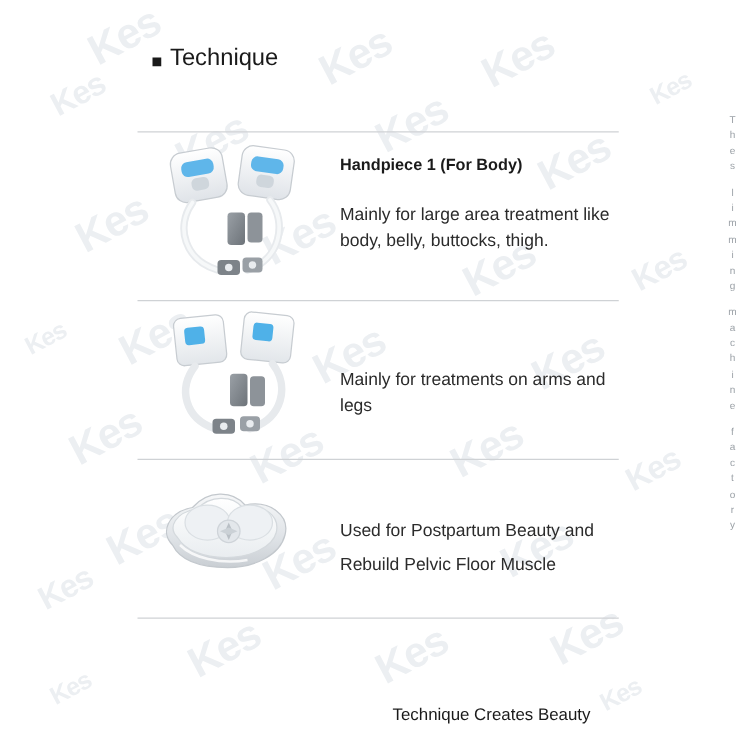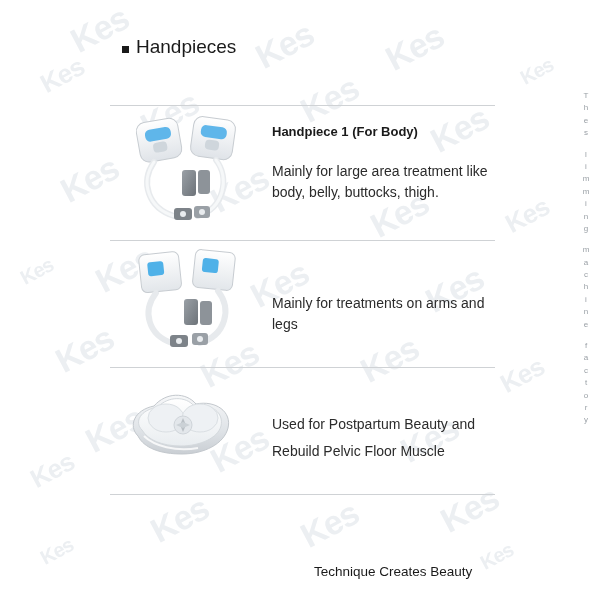--- a/index.html
+++ b/index.html
@@ -181,21 +181,21 @@
     <div class="wm tiny" style="left:20px; top:260px;">Kes</div>
     <div class="wm tiny" style="left:520px; top:60px;">Kes</div>
     <div class="wm tiny" style="left:40px; top:540px;">Kes</div>
     <div class="wm tiny" style="left:480px; top:545px;">Kes</div>
   </div>
 
   <div class="content">
 
     <div class="title-row">
       <span class="title-bullet"></span>
-      <span class="title-text">Handpieces</span>
+      <span class="title-text">Technique</span>
     </div>
 
     <div class="divider d1"></div>
     <div class="divider d2"></div>
     <div class="divider d3"></div>
     <div class="divider d4"></div>
 
     <div class="fig fig1">
       <svg width="120" height="118" viewBox="0 0 120 118" xmlns="http://www.w3.org/2000/svg">
         <defs>

